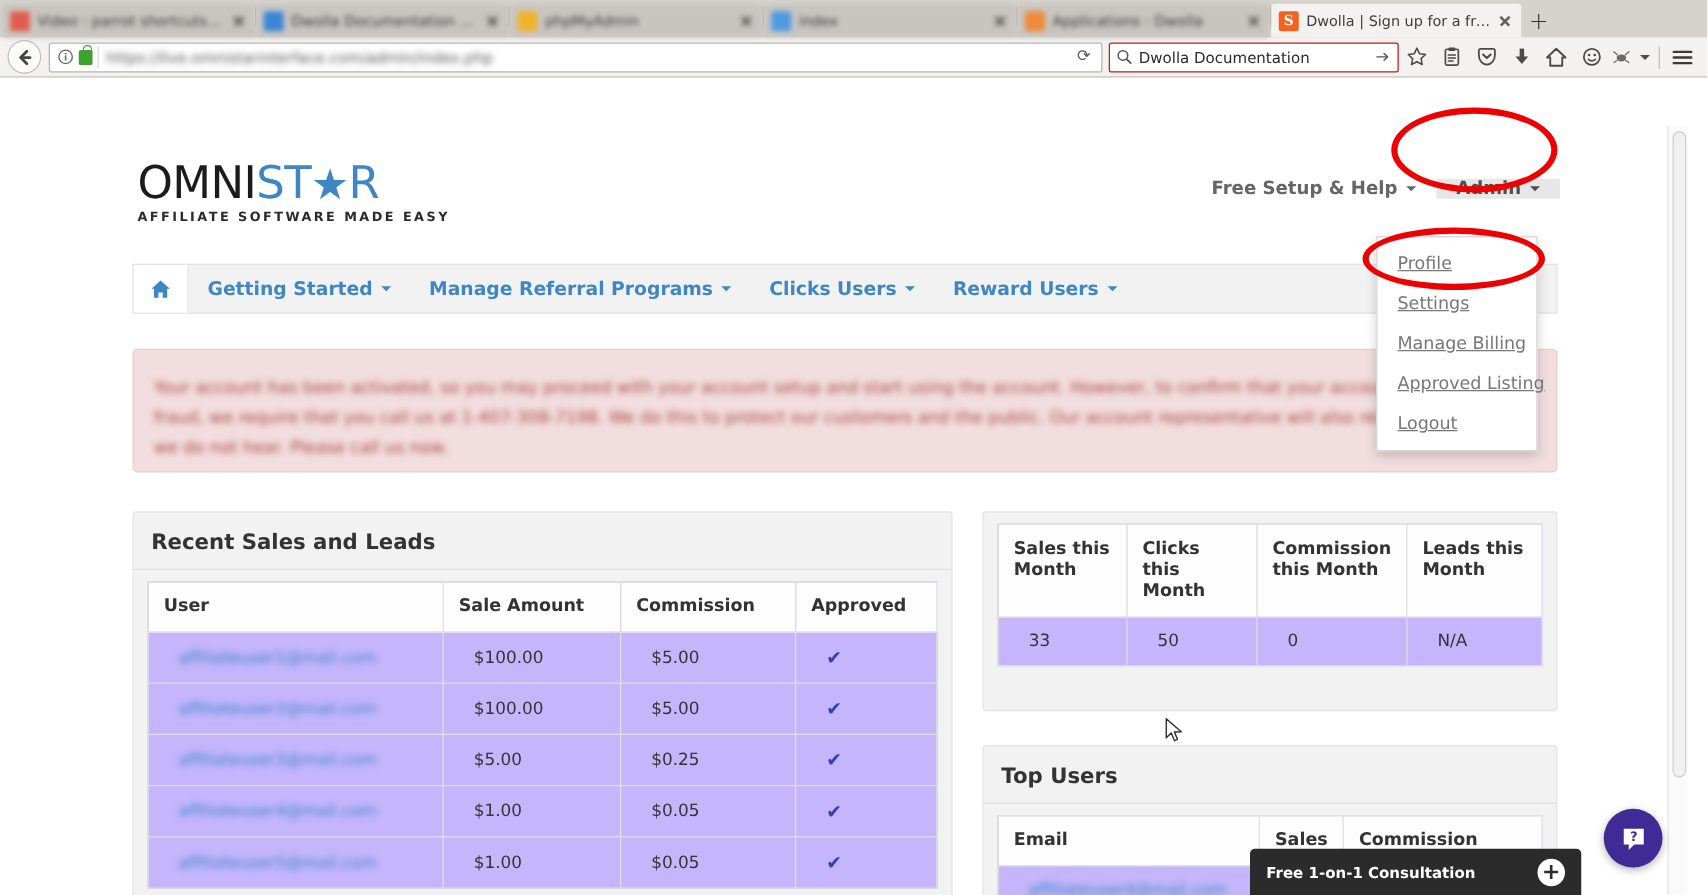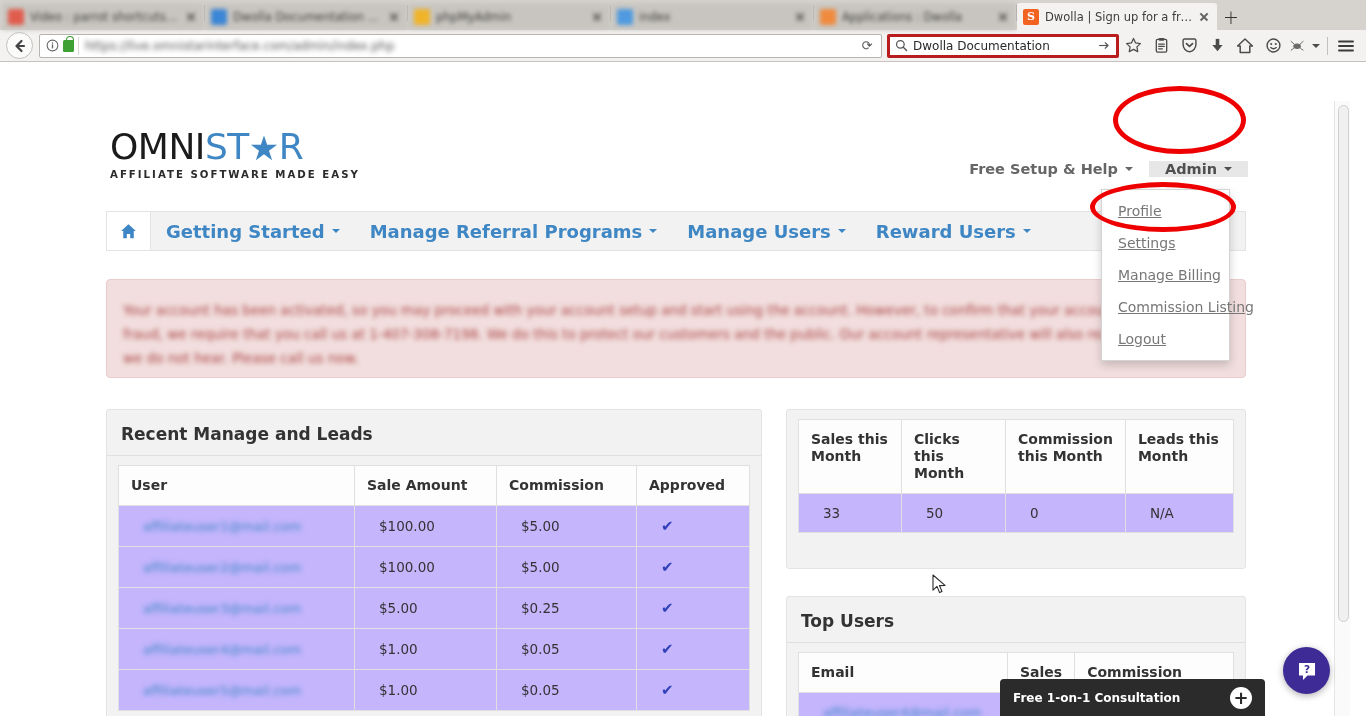--- a/index.html
+++ b/index.html
@@ -150,21 +150,21 @@
     flex: 1 1 auto;
   }
   .reload {
     width: 20px; flex: 0 0 auto;
     text-align: center; color: #5a5a5a; font-size: 13px;
   }
   .searchbar {
     width: 232px;
     height: 24px;
     background: #ffffff;
-    border: 3px solid #b91c1c;
+    border: 1px solid #b91c1c;
     border-radius: 2px;
     display: flex;
     align-items: center;
     padding: 0 5px;
     gap: 5px;
     flex: 0 0 auto;
   }
   .search-text {
     font-size: 12px; color: #2a2a2a;
     flex: 1 1 auto; white-space: nowrap; overflow: hidden;
@@ -229,21 +229,21 @@
     font-size: 10.2px;
     letter-spacing: 2.0px;
     color: #2b2b2b;
     font-weight: bold;
   }
 
   .topnav {
     position: absolute;
     right: 102px; top: 104px;
     display: flex;
-    align-items: flex-end;
+    align-items: flex-start;
     height: 34px;
   }
   .topnav-item {
     display: flex; align-items: center;
     gap: 7px;
     padding: 0 16px;
     font-size: 14.5px;
     color: #666666;
     font-weight: bold;
     white-space: nowrap;
@@ -289,21 +289,21 @@
   }
   .mainnav-home {
     width: 44px;
     background: #ffffff;
     display: flex; align-items: center; justify-content: center;
     border-right: 1px solid #e3e3e3;
   }
   .mainnav-item {
     display: flex; align-items: center; gap: 7px;
     padding: 0 15px;
-    font-size: 18px;
+    font-size: 15px;
     color: #3f87c4;
     font-weight: bold;
     white-space: nowrap;
   }
 
   
   .alert {
     position: absolute;
     left: 106px; top: 240px;
     width: 1140px;
@@ -568,54 +568,54 @@
         <div class="topnav-item active">
           <span>Admin</span>
           <span class="caret"></span>
         </div>
       </div>
 
       <div class="dropdown" style="top:88px">
         <div class="dd-item">Profile</div>
         <div class="dd-item">Settings</div>
         <div class="dd-item">Manage Billing</div>
-        <div class="dd-item">Commission Listing</div>
+        <div class="dd-item">Approved Listing</div>
         <div class="dd-item">Logout</div>
       </div>
 
       <div class="mainnav" style="top:110px">
         <div class="mainnav-home">
           <svg width="19" height="19" viewBox="0 0 18 18" aria-hidden="true">
             <path d="M9 2.2 L16 8.6 H14 V15.4 H10.6 V11.4 H7.4 V15.4 H4 V8.6 H2 Z" fill="#3f87c4"></path>
           </svg>
         </div>
         <div class="mainnav-item">
           <span>Getting Started</span>
           <span class="caret"></span>
         </div>
         <div class="mainnav-item">
           <span>Manage Referral Programs</span>
           <span class="caret"></span>
         </div>
         <div class="mainnav-item">
-          <span>Manage Users</span>
+          <span>Clicks Users</span>
           <span class="caret"></span>
         </div>
         <div class="mainnav-item">
           <span>Reward Users</span>
           <span class="caret"></span>
         </div>
       </div>
 
       <div class="alert" style="top:178px">
         <div class="alert-text">Your account has been activated, so you may proceed with your account setup and start using the account. However, to confirm that your account is valid and not fraud, we require that you call us at 1-407-308-7198. We do this to protect our customers and the public. Our account representative will also reach out to you if we do not hear. Please call us now.</div>
       </div>
 
       <div class="panel" style="left:106px; top:308px; width:656px; height:372px;">
-        <div class="panel-title">Recent Manage and Leads</div>
+        <div class="panel-title">Recent Sales and Leads</div>
         <div class="panel-body">
           <table class="data">
             <thead>
               <tr>
                 <th style="width:236px">User</th>
                 <th style="width:142px">Sale Amount</th>
                 <th style="width:140px">Commission</th>
                 <th>Approved</th>
               </tr>
             </thead>

